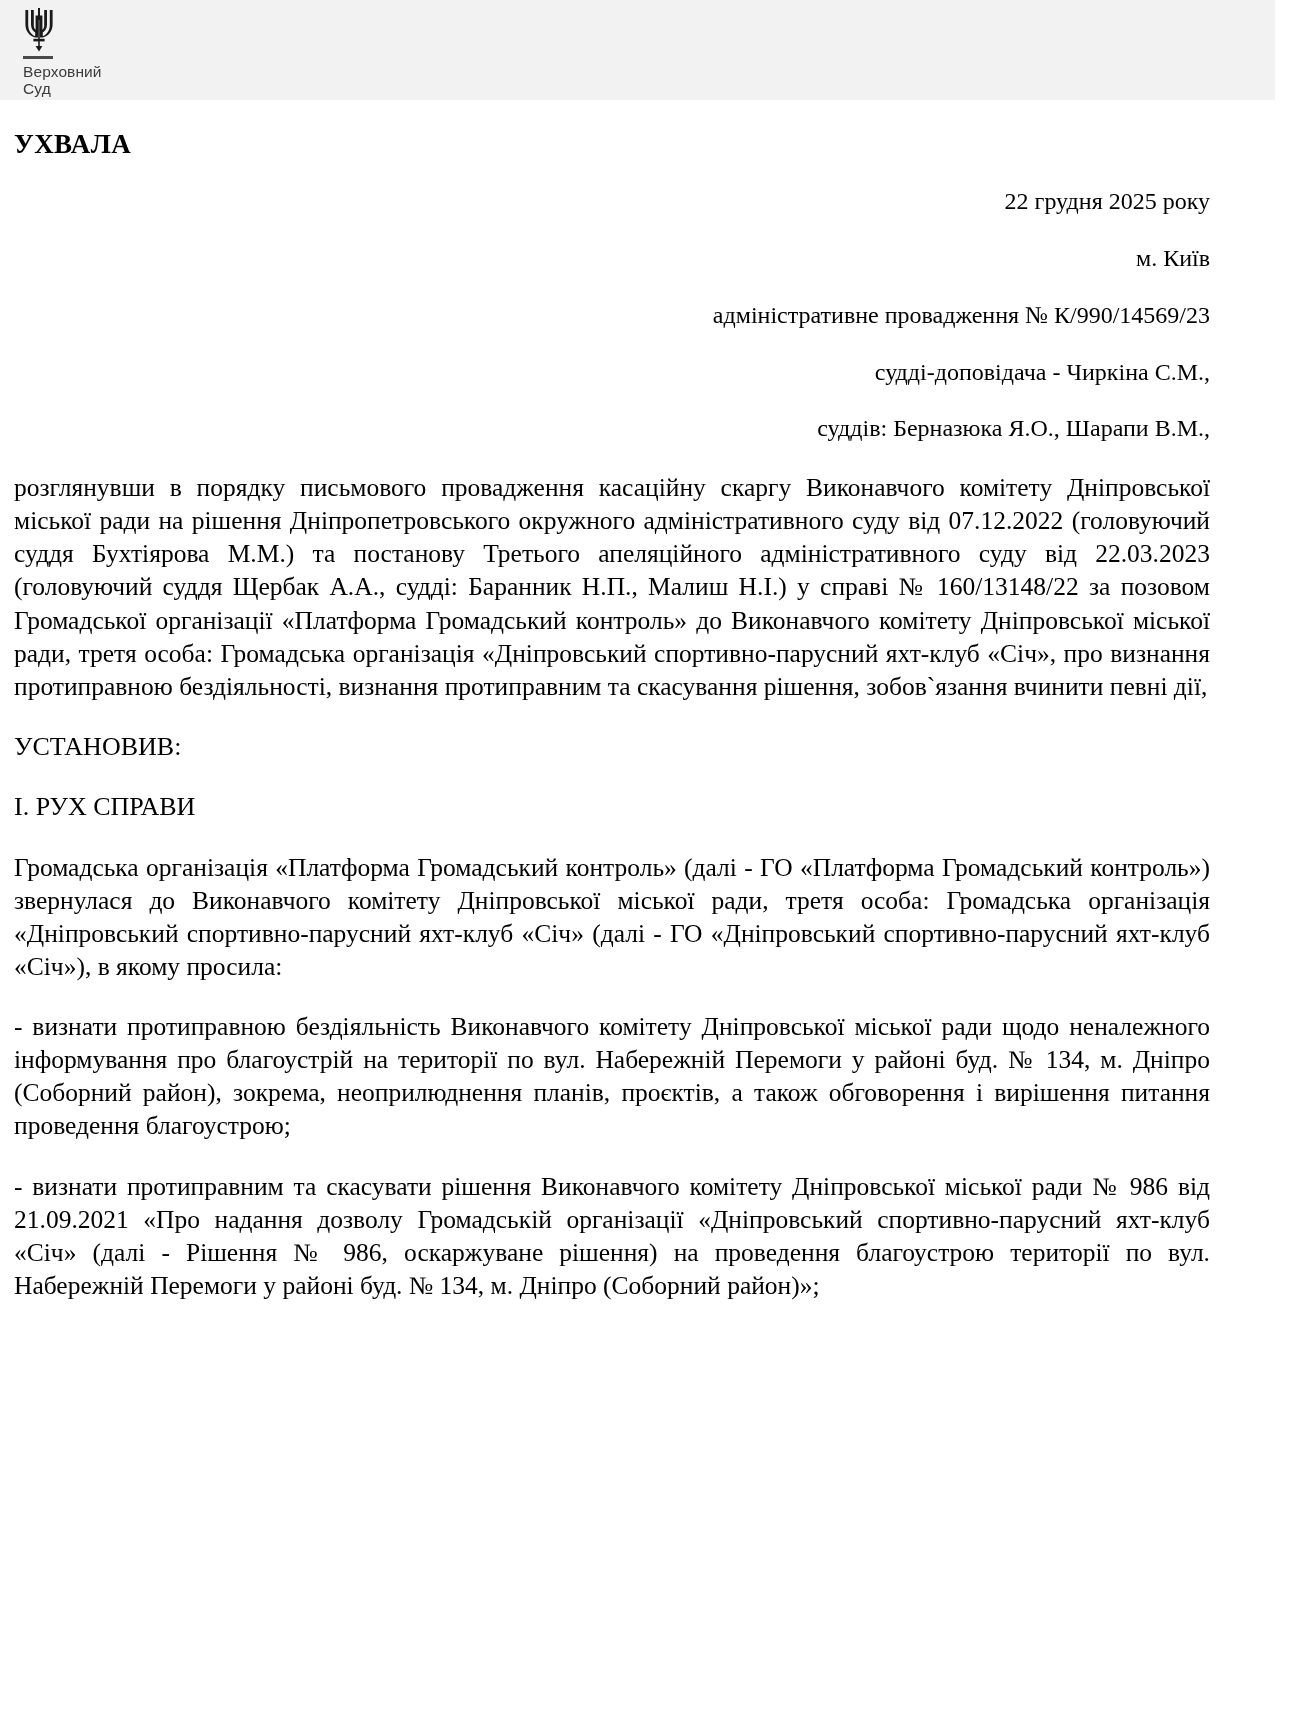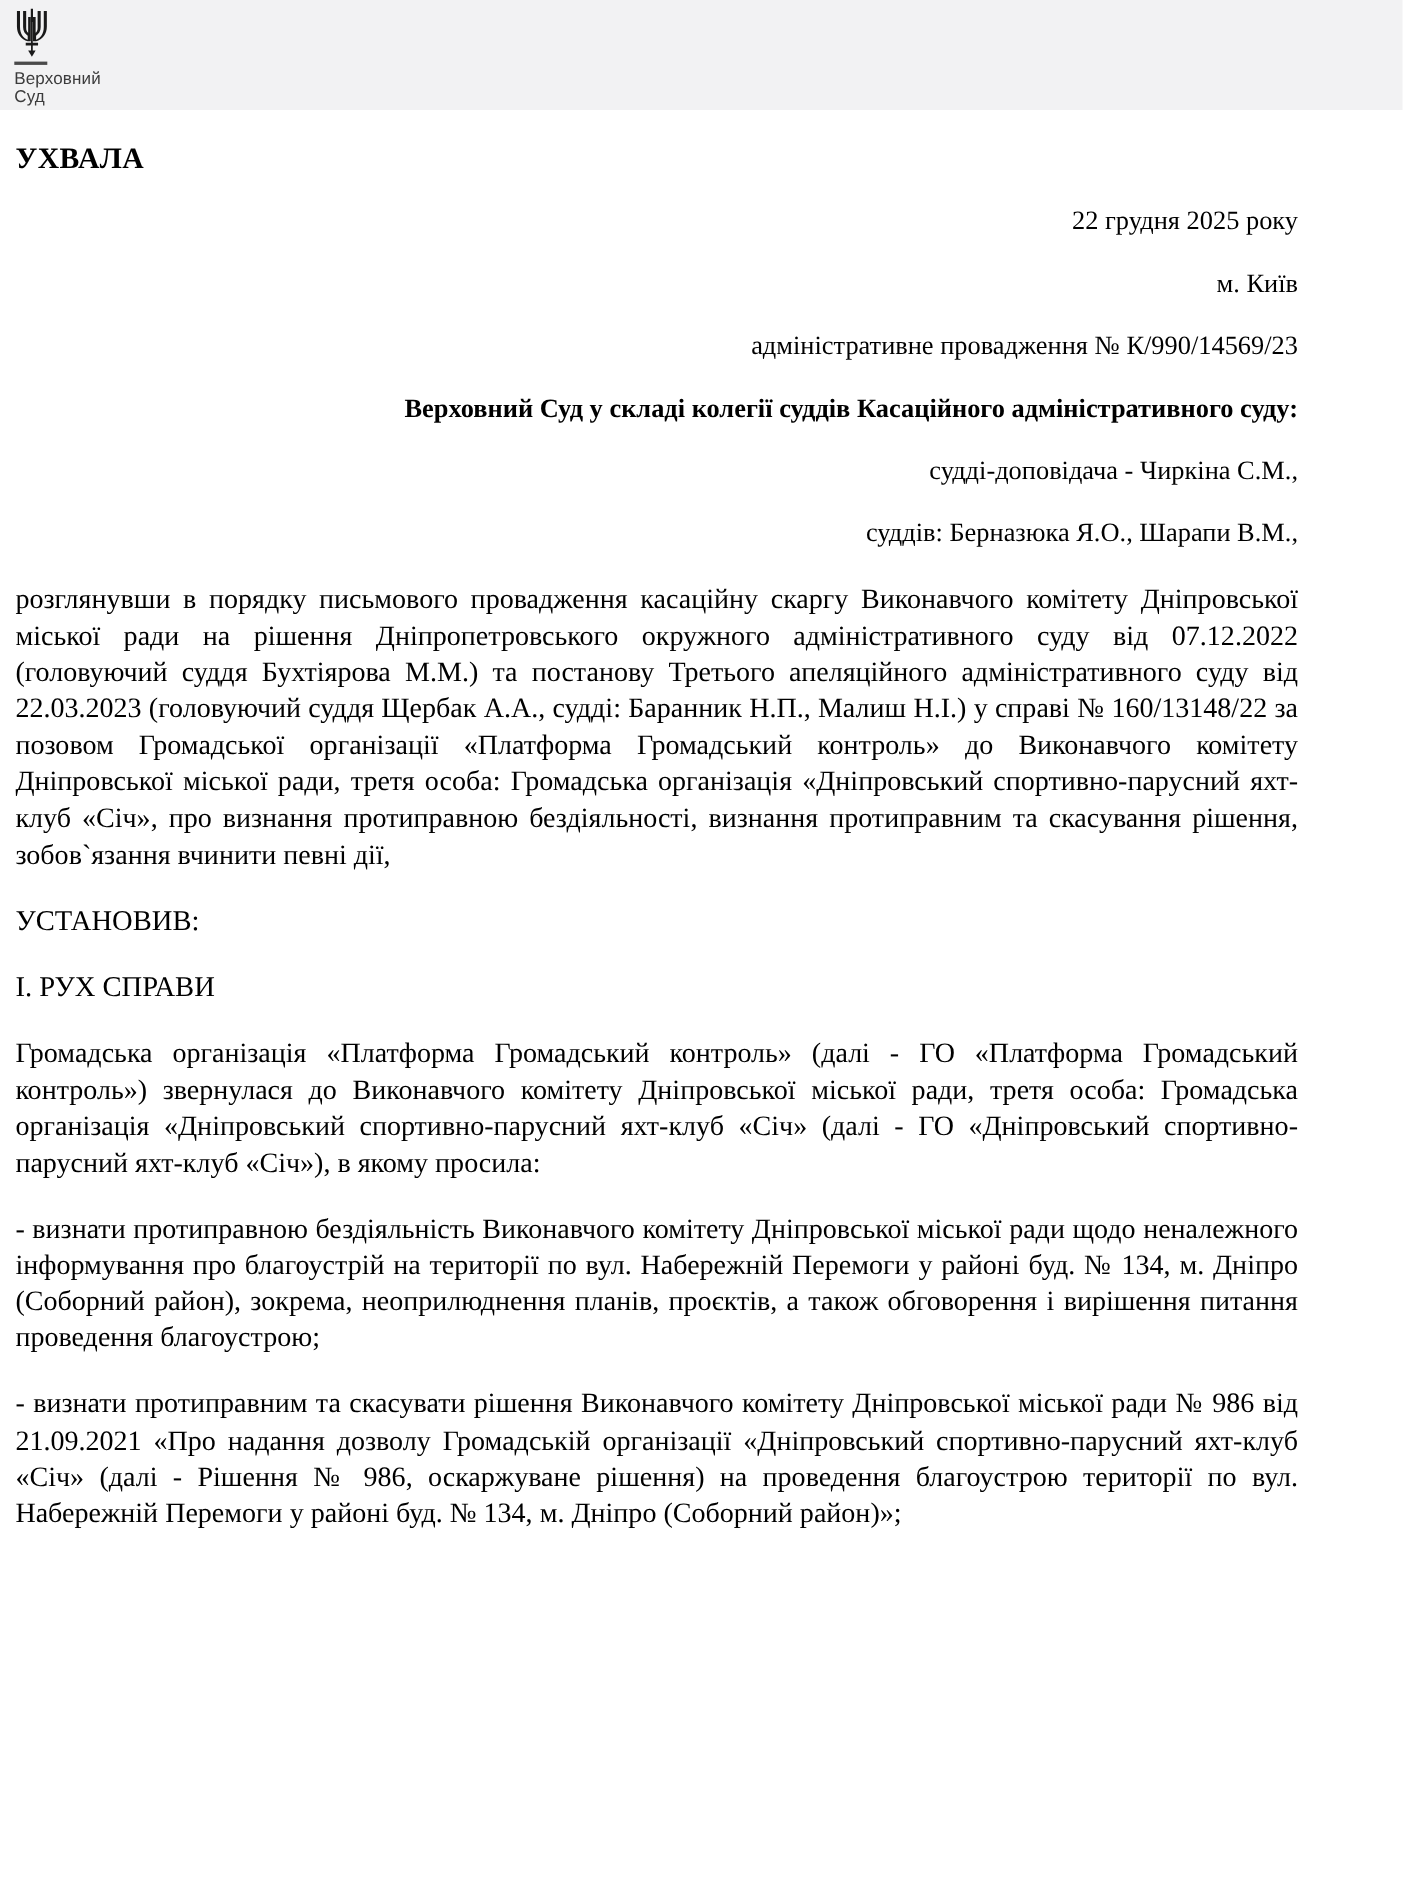--- a/index.html
+++ b/index.html
@@ -16,21 +16,21 @@
     -webkit-font-smoothing: antialiased;
   }
 
   
   .court-header {
     width: 1275px;
     height: 100px;
     background: #f2f2f3;
     position: relative;
     box-sizing: border-box;
-    padding: 6px 0 0 10px;
+    padding: 6px 0 0 20px;
   }
   .emblem-wrap {
     display: block;
     width: 34px;
     height: 46px;
     margin: 0 0 0 2px;
   }
   .emblem-wrap svg { display: block; }
   .emblem-rule {
     width: 30px;
@@ -43,21 +43,21 @@
     font-size: 15.5px;
     line-height: 17px;
     color: #3c3c3c;
     letter-spacing: 0.1px;
     margin-left: 3px;
   }
   .wordmark span { display: block; }
 
   
   .doc {
-    padding: 0 110px 0 14px;
+    padding: 0 80px 0 14px;
     box-sizing: border-box;
   }
   .doc-title {
     font-size: 27px;
     font-weight: bold;
     letter-spacing: 0.4px;
     margin: 28px 0 0 0;
     line-height: 1.2;
   }
   .line {
@@ -112,21 +112,20 @@
 
   <h1 class="doc-title">УХВАЛА</h1>
 
   <p class="line">22 грудня 2025 року</p>
 
   <p class="line">м. Київ</p>
 
 
   <p class="line">адміністративне провадження № К/990/14569/23</p>
 
-  <p class="line bold">Верховний Суд у складі колегії суддів Касаційного адміністративного суду:</p>
 
   <p class="line">судді-доповідача - Чиркіна С.М.,</p>
 
   <p class="line">суддів: Берназюка Я.О., Шарапи В.М.,</p>
 
   <p class="para">розглянувши в порядку письмового провадження касаційну скаргу Виконавчого комітету Дніпровської міської ради на рішення Дніпропетровського окружного адміністративного суду від 07.12.2022 (головуючий суддя Бухтіярова М.М.) та постанову Третього апеляційного адміністративного суду від 22.03.2023 (головуючий суддя Щербак А.А., судді: Баранник Н.П., Малиш Н.І.) у справі №  160/13148/22 за позовом Громадської організації «Платформа Громадський контроль» до Виконавчого комітету Дніпровської міської ради, третя особа: Громадська організація «Дніпровський спортивно-парусний яхт-клуб «Січ», про визнання протиправною бездіяльності, визнання протиправним та скасування рішення, зобов`язання вчинити певні дії,</p>
 
   <p class="section-head">УСТАНОВИВ:</p>
 
   <p class="section-head">І. РУХ СПРАВИ</p>

